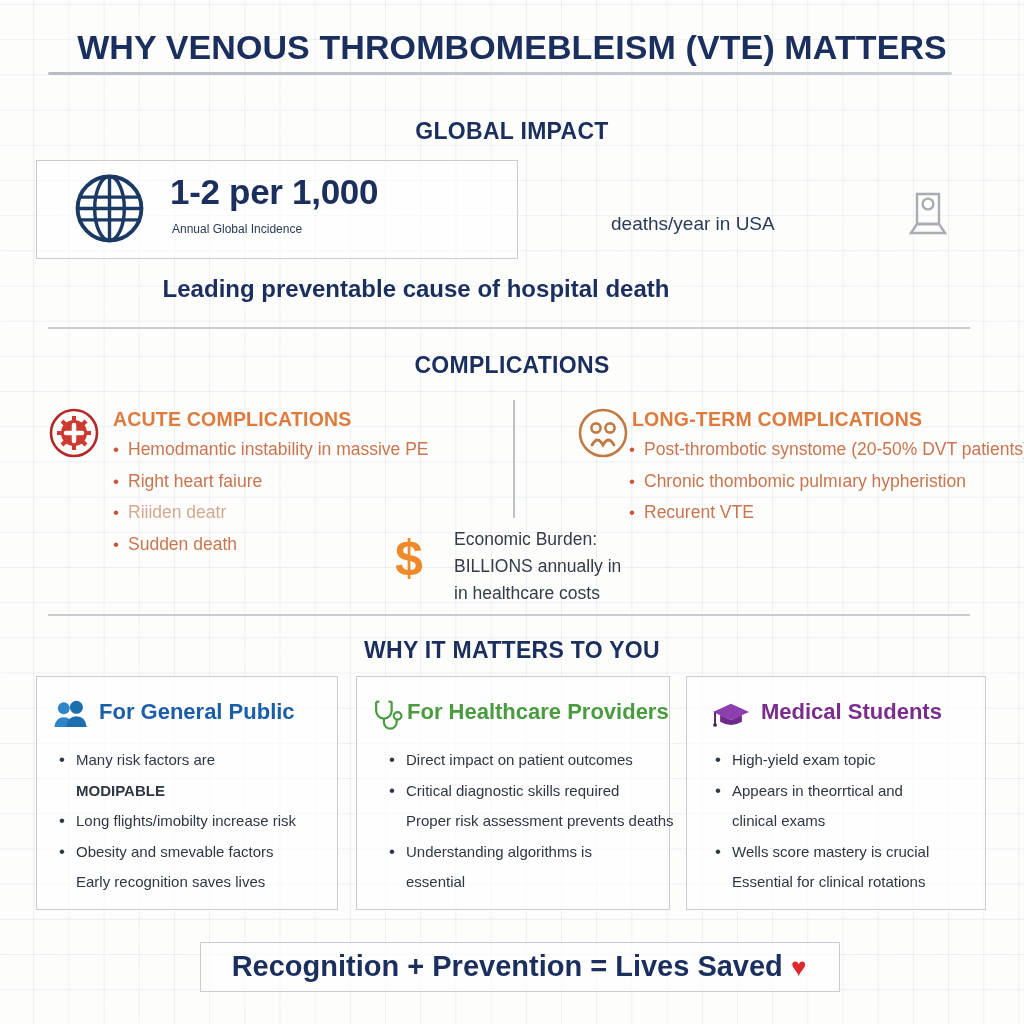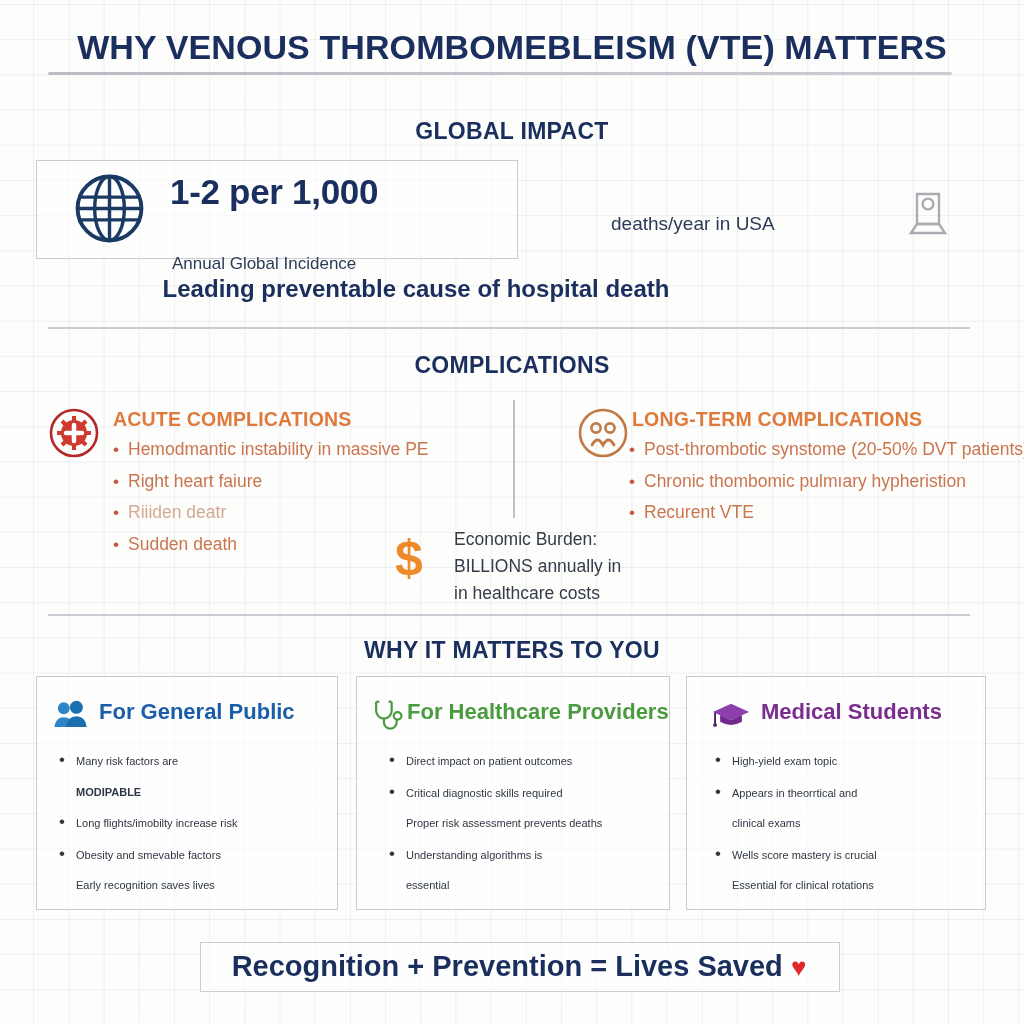--- a/index.html
+++ b/index.html
@@ -52,21 +52,21 @@
     left:36px;top:160px;width:480px;height:97px;
     border:1.5px solid #c9ccd2;background:rgba(255,255,255,.55);
   }
   .globe{left:73px;top:172px;width:73px;height:73px;}
   .gi-big{
     left:170px;top:172px;
     font-size:35px;font-weight:bold;color:#1b2f5e;letter-spacing:-.3px;
   }
   .gi-sub{
     left:172px;top:222px;
-    font-size:17px;color:#2b3b56;margin-top:32px;
+    font-size:12px;color:#2b3b56;
   }
   .usa-big{
     left:610px;top:178px;
     font-size:27px;font-weight:bold;color:#1b2f5e;letter-spacing:-.2px;
   }
   .usa-sub{
     left:611px;top:213px;
     font-size:19px;color:#2b3b56;
   }
   .tomb{left:905px;top:188px;width:46px;height:48px;}
@@ -110,21 +110,21 @@
   .card.c3{left:686px;width:298px;}
   .card-title{
     position:absolute;top:22px;
     font-size:22px;font-weight:bold;white-space:nowrap;
   }
   .card-ic{position:absolute;top:22px;width:36px;height:31px;}
   .card-list{
     position:absolute;list-style:none;margin:0;padding:0;top:68px;
   }
   .card-list li{
-    font-size:11px;color:#2e3743;line-height:30.5px;white-space:nowrap;
+    font-size:15px;color:#2e3743;line-height:30.5px;white-space:nowrap;
   }
   .card-list li.b::before{
     content:"•";display:inline-block;width:17px;font-size:17px;
   }
   .card-list li.nb{padding-left:17px;}
   .em-red{color:#e03b2f;font-weight:bold;}
 
   
   .banner{
     left:200px;top:942px;width:638px;height:48px;

